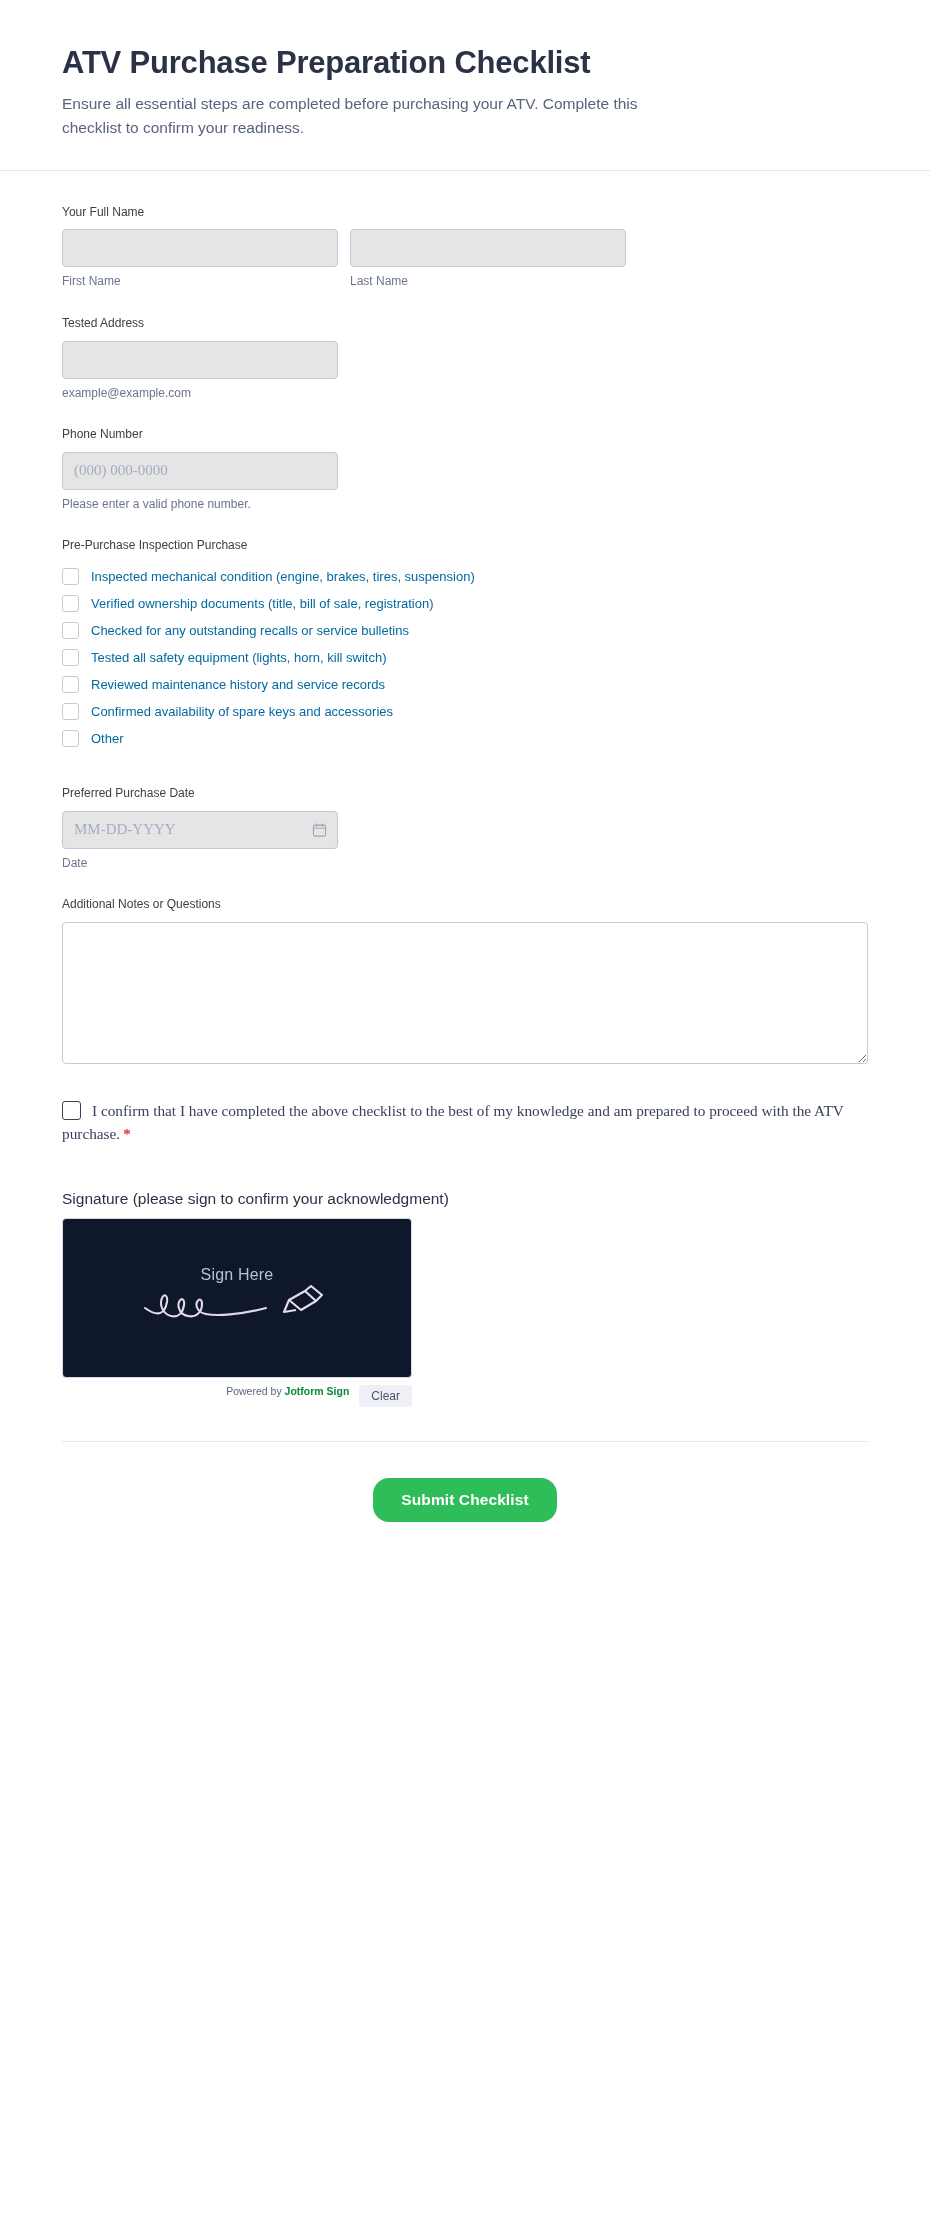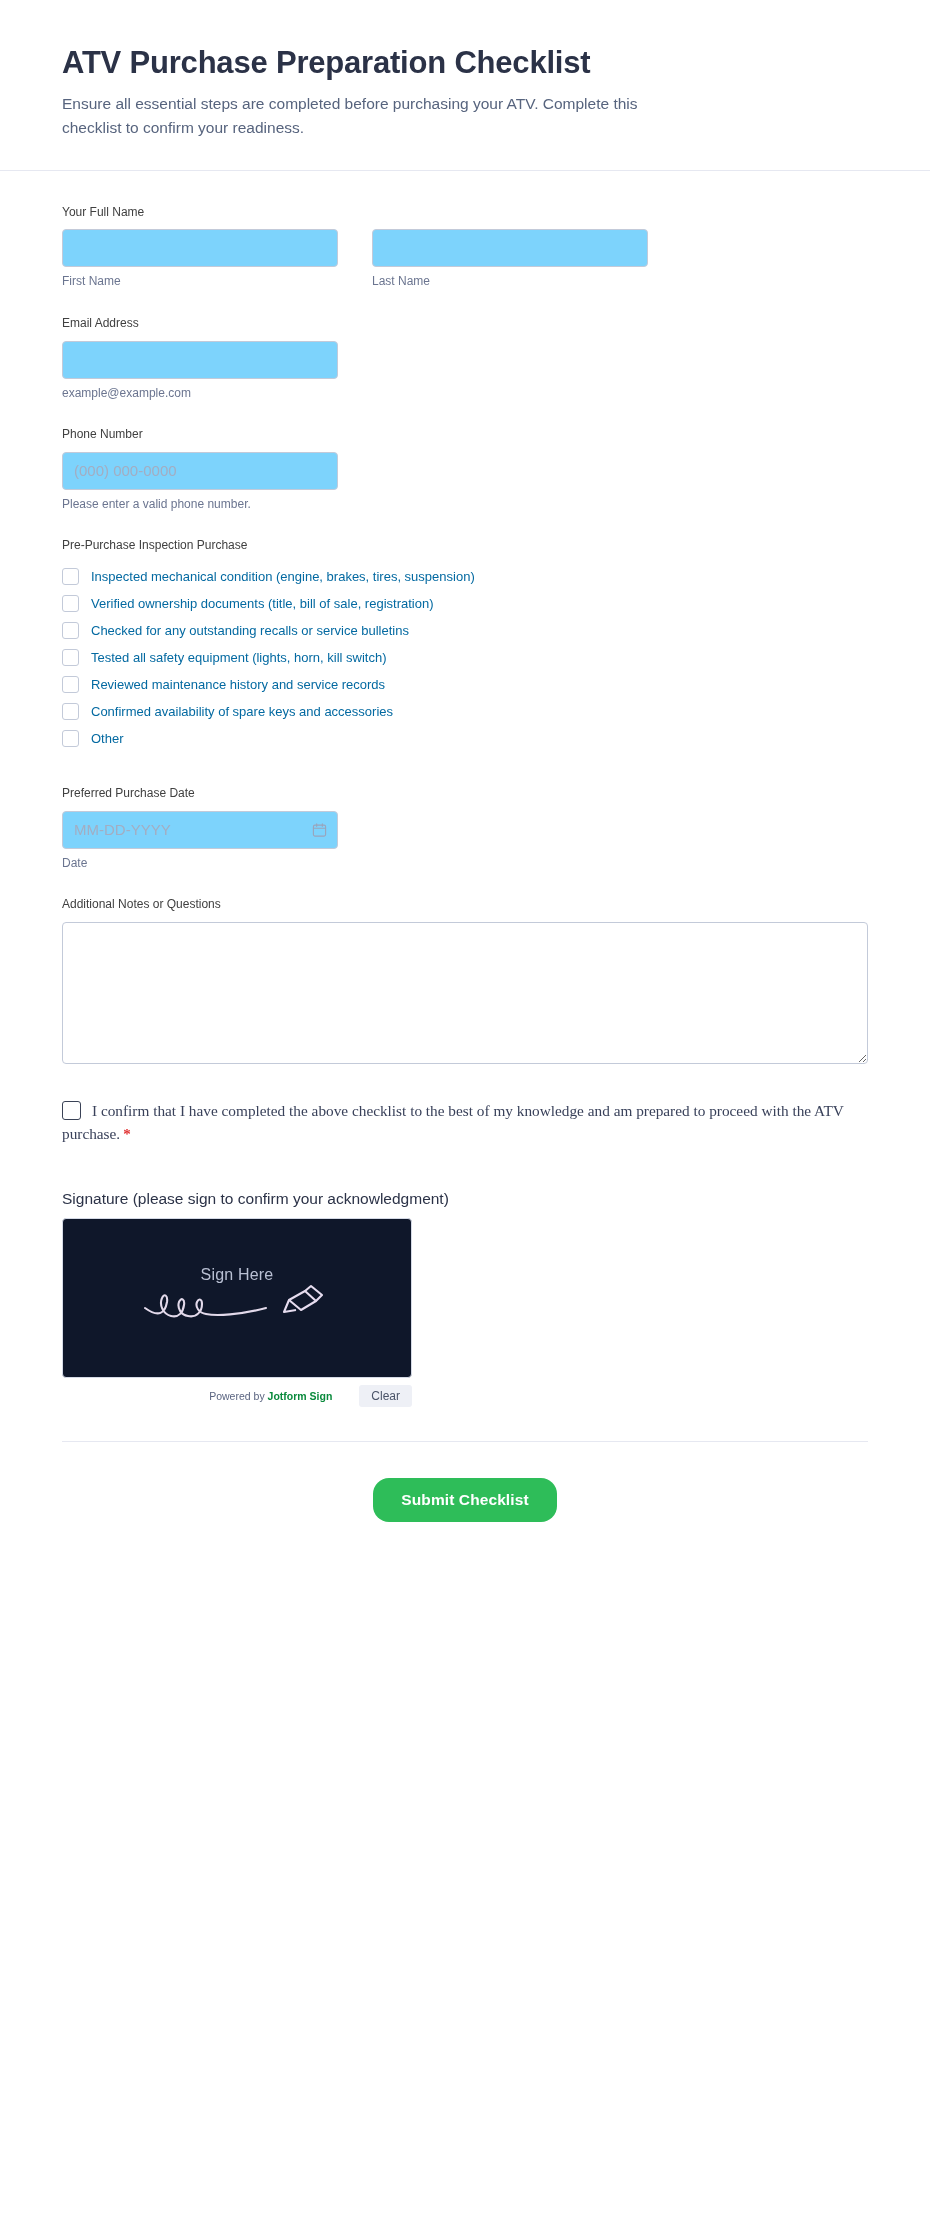--- a/index.html
+++ b/index.html
@@ -46,30 +46,30 @@
   .field-label {
     display: block;
     font-size: 12px;
     color: #404040;
     font-weight: normal;
     margin-bottom: 9px;
     line-height: 1.3;
   }
   .req-star { color: #e03131; font-weight: bold; margin-left: 3px; font-size: 15px; }
 
-  .input-row { display: flex; gap: 34px; }
+  .input-row { display: flex; gap: 12px; }
   .input-col { display: flex; flex-direction: column; }
 
   .txt-input {
     height: 38px;
     border: 1px solid #c3cad9;
     border-radius: 4px;
-    background: #7dd3fc;
+    background: #e5e5e5;
     font-size: 15px;
-    font-family: Liberation Sans, sans-serif;
+    font-family: Liberation Serif, serif;
     color: #2b3247;
     padding: 0 11px;
     outline: none;
     width: 100%;
   }
   .txt-input::placeholder { color: #a3adc2; }
 
   .sublabel {
     font-size: 12px;
     color: #6b7590;
@@ -178,22 +178,22 @@
     letter-spacing: 0.2px;
     display: block;
     margin-bottom: -6px;
   }
   .sig-art { display: block; margin: 0 auto; }
 
   .sig-footer {
     width: 350px;
     display: flex;
     justify-content: flex-end;
-    align-items: center;
-    gap: 27px;
+    align-items: flex-start;
+    gap: 10px;
     margin-top: 7px;
     padding-right: 0;
   }
   .powered {
     font-size: 10.5px;
     color: #5a6480;
     white-space: nowrap;
   }
   .powered .brand { color: #0a8a3c; font-weight: bold; }
   .clear-btn {
@@ -254,21 +254,21 @@
           <span class="sublabel">First Name</span>
         </div>
         <div class="input-col">
           <input class="txt-input w-half" type="text" placeholder="" style="">
           <span class="sublabel">Last Name</span>
         </div>
       </div>
     </div>
 
     <div class="field-block">
-      <label class="field-label">Email Address</label>
+      <label class="field-label">Tested Address</label>
       <div class="input-col">
         <input class="txt-input w-half" type="text" placeholder="" style="">
         <span class="sublabel">example@example.com</span>
       </div>
     </div>
 
     <div class="field-block">
       <label class="field-label">Phone Number</label>
       <div class="input-col">
         <input class="txt-input w-half" type="text" placeholder="(000) 000-0000" style="">

